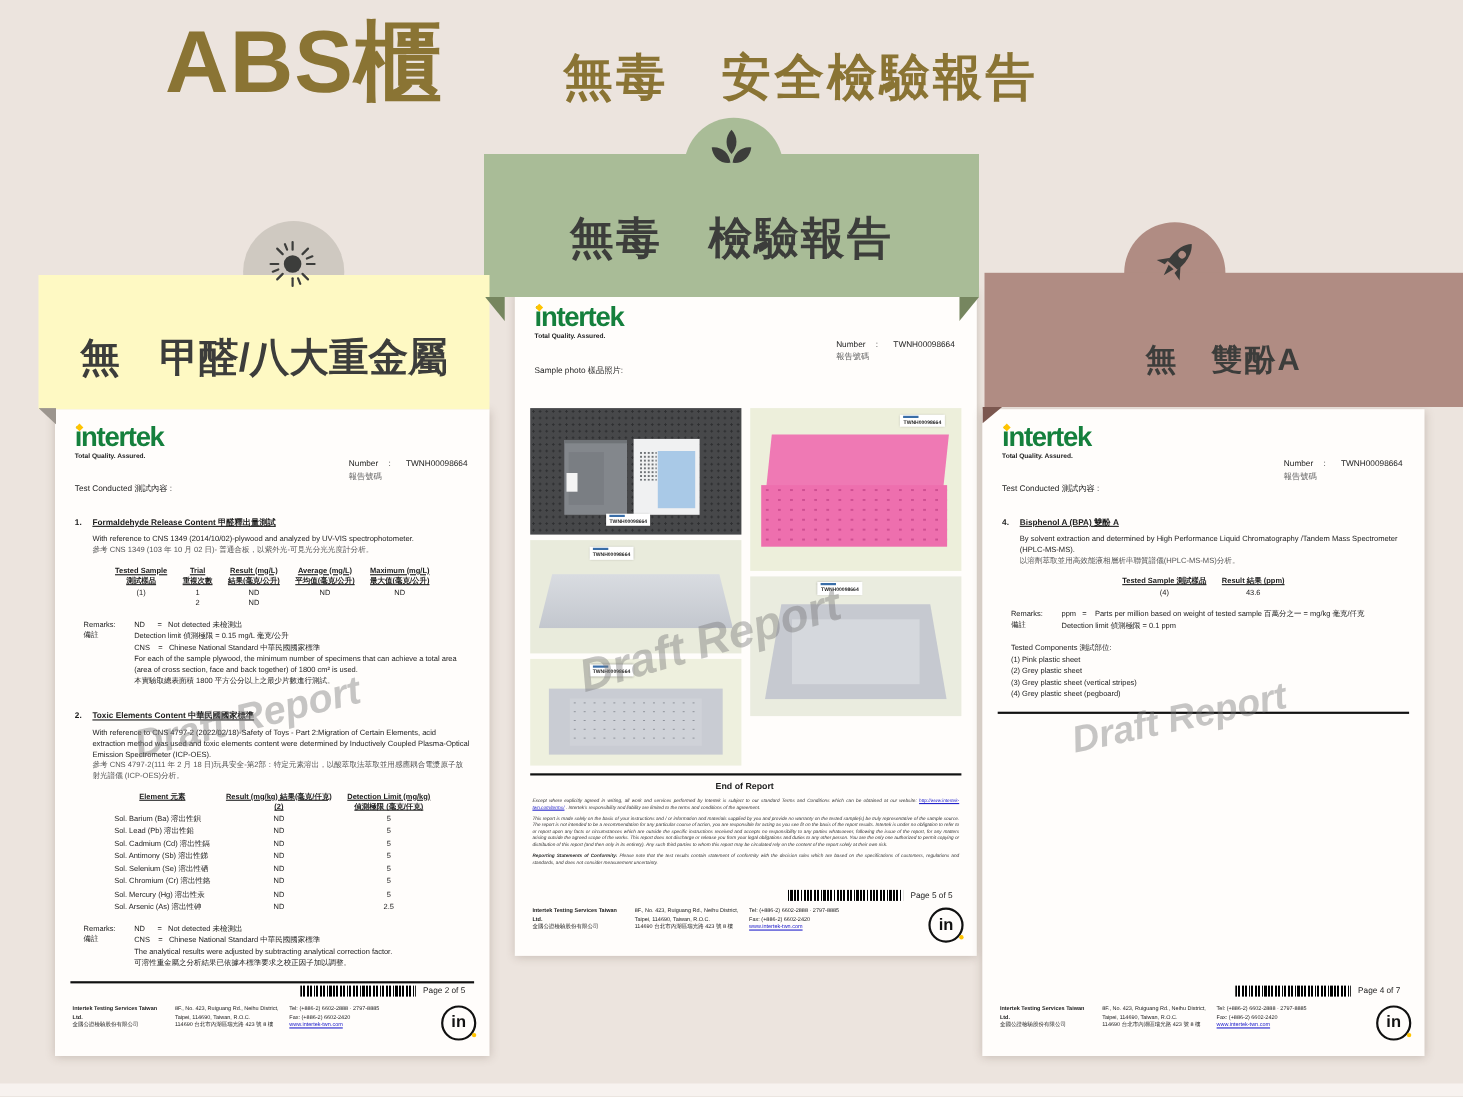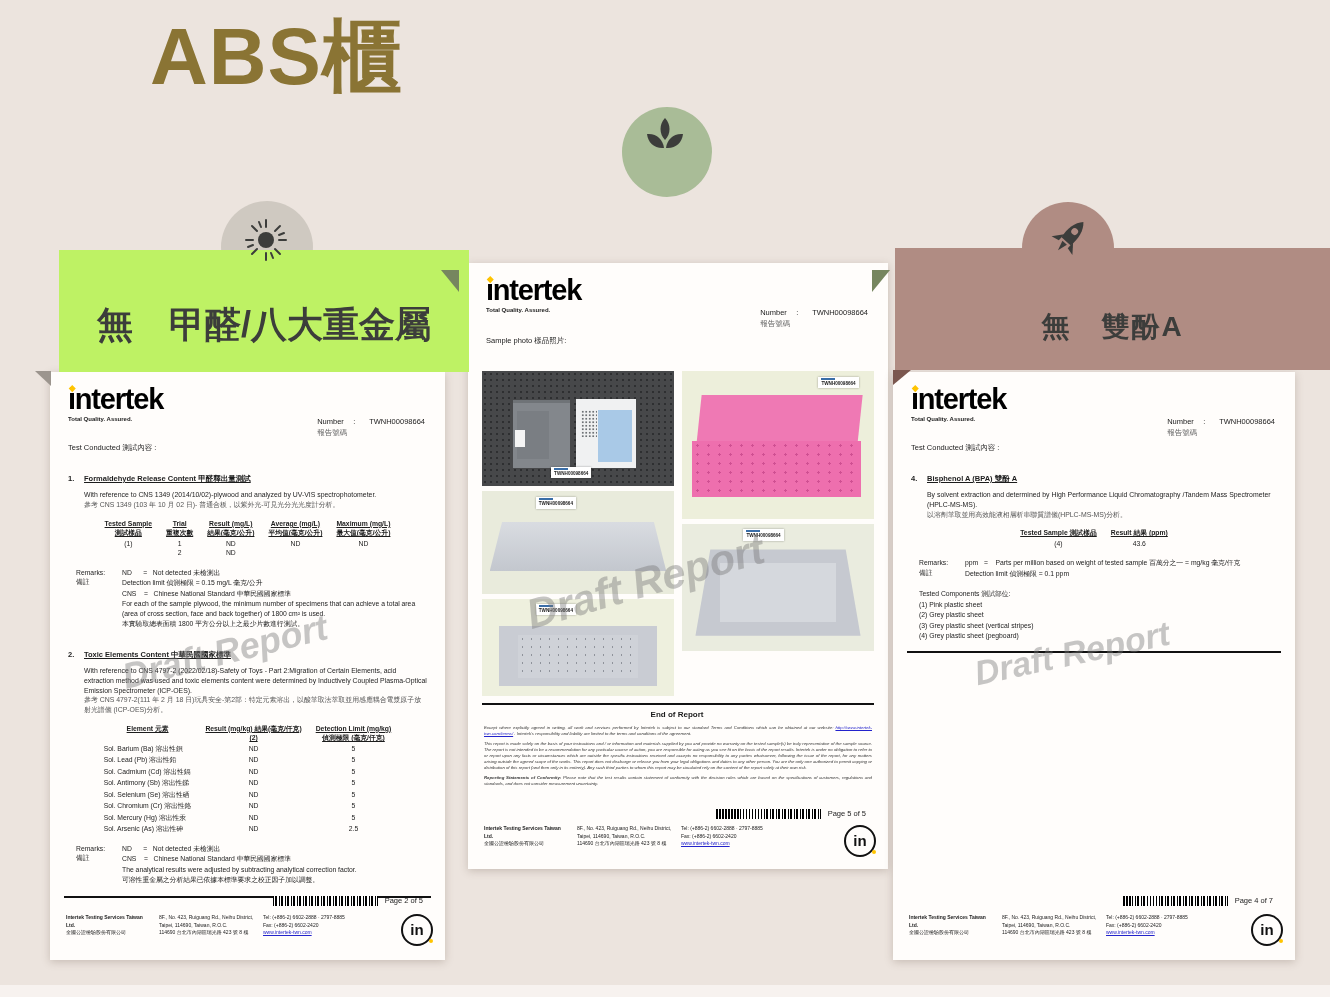--- a/index.html
+++ b/index.html
@@ -8,42 +8,42 @@
   
   .title-main{position:absolute;left:150px;top:4px;font-size:80px;font-weight:bold;color:#8a7434;letter-spacing:1px;text-align:center;}
   .title-sub{position:absolute;left:512px;top:40px;font-size:45px;font-weight:bold;color:#8a7434;letter-spacing:3px;}
   
   .bump{position:absolute;border-radius:50%;z-index:3;}
   .bump-green{left:622px;top:107px;width:90px;height:90px;background:#a9bc97;}
   .bump-grey{left:221px;top:201px;width:92px;height:92px;background:#cfc9c1;}
   .bump-mauve{left:1022px;top:202px;width:92px;height:92px;background:#b08c83;}
   .banner{position:absolute;z-index:4;color:#3c3d3b;font-weight:bold;text-align:center;}
   .banner-green{left:440px;top:140px;width:450px;height:130px;background:#a9bc97;}
-  .banner-grey{left:35px;top:250px;width:410px;height:122px;background:#bef264;margin-left:24px;}
+  .banner-grey{left:35px;top:250px;width:410px;height:122px;background:#fef9c3;}
   .banner-mauve{left:895px;top:248px;width:435px;height:122px;background:#b08c83;}
   .banner-label{position:absolute;left:0;width:100%;}
   .banner-green .banner-label{bottom:26px;font-size:40px;letter-spacing:2px;}
   .banner-grey .banner-label{bottom:22px;font-size:36px;}
   .banner-mauve .banner-label{bottom:24px;font-size:28px;letter-spacing:2px;}
   .banner-icon{position:absolute;z-index:5;}
   .icon-leaf{left:637px;top:112px;}
   .icon-sun{left:240px;top:214px;}
   .icon-rocket{left:1041px;top:212px;}
   .fold{position:absolute;z-index:5;}
   .fold-green-l{left:441px;top:270px;width:18px;height:22px;background:#76865f;clip-path:polygon(0 0,100% 0,100% 100%);}
   .fold-green-r{left:872px;top:270px;width:18px;height:22px;background:#76865f;clip-path:polygon(0 0,100% 0,0 100%);}
   .fold-grey{left:35px;top:371px;width:16px;height:15px;background:#9c958e;clip-path:polygon(0 0,100% 0,100% 100%);}
   .fold-mauve{left:893px;top:370px;width:18px;height:15px;background:#7b574f;clip-path:polygon(0 0,100% 0,0 100%);}
   
   .doc{position:absolute;background:#fffdfb;box-shadow:0 2px 8px rgba(90,70,60,.25);z-index:2;font-size:7px;line-height:1.4;}
   .doc-left{left:50px;top:372px;width:395px;height:588px;}
   .doc-center{left:468px;top:263px;width:420px;height:606px;}
   .doc-right{left:893px;top:372px;width:402px;height:588px;}
   .dhead{position:relative;padding:13px 18px 0 18px;}
-  .itk-logo{position:relative;display:inline-block;font-size:29px;font-weight:bold;color:#000000;letter-spacing:-1.2px;line-height:1;}
+  .itk-logo{position:relative;display:inline-block;font-size:25px;font-weight:bold;color:#15803d;letter-spacing:-1.2px;line-height:1;}
   .itk-logo .tittle{position:absolute;left:2px;top:1px;width:4.5px;height:4.5px;background:#ffc400;transform:rotate(45deg);}
   .tagline{font-size:6px;font-weight:bold;color:#222;margin-top:1px;}
   .numblock{position:absolute;right:20px;top:45px;display:grid;grid-template-columns:34px 14px auto;font-size:7.5px;column-gap:2px;}
   .numblock .zh{color:#666;}
   .testline{margin:20px 0 0 18px;font-size:7.5px;}
   .sec{display:flex;margin:20px 18px 0 18px;}
   .sec-no{width:16px;font-weight:bold;font-size:7.5px;flex:none;}
   .sec-title{font-weight:bold;font-size:7.5px;text-decoration:underline;}
   .para{margin:6px 18px 0 34px;font-size:6.9px;}
   .para .zh{color:#555;}
@@ -106,20 +106,21 @@
   .eor-title{text-align:center;font-weight:bold;font-size:8px;margin:4px 2px 5px 0;}
   .disc{font-size:4.3px;font-style:italic;color:#333;text-align:justify;line-height:1.4;margin:0 2px 4px 2px;}
   .bottom-strip{position:absolute;left:0;right:0;bottom:0;height:12px;background:#f7f2ef;}
 </style>
 </head>
 <body>
 
 <div class="canvas">
 
   <div class="title-main">ABS櫃</div>
+  <div class="title-sub">無毒　安全檢驗報告</div>
 
   <div class="bump bump-green"></div>
   <div class="bump bump-grey"></div>
   <div class="bump bump-mauve"></div>
 
   <div class="fold fold-green-l"></div>
   <div class="fold fold-green-r"></div>
   <div class="fold fold-grey"></div>
   <div class="fold fold-mauve"></div>
 
@@ -156,20 +157,23 @@
       <g transform="rotate(42 27 27)" fill="#3c3d3b">
         <path d="M27 4 C33 10 35 20 33 30 L21 30 C19 20 21 10 27 4 Z"></path>
         <circle cx="27" cy="17" r="3.4" fill="#b08c83"></circle>
         <path d="M21 26 L13 36 L21 34 Z"></path>
         <path d="M33 26 L41 36 L33 34 Z"></path>
         <path d="M24 32 L27 42 L30 32 Z"></path>
       </g>
     </svg>
   </div>
 
+  <div class="banner banner-green">
+    <div class="banner-label">無毒　檢驗報告</div>
+  </div>
   <div class="banner banner-grey">
     <div class="banner-label">無　甲醛/八大重金屬</div>
   </div>
   <div class="banner banner-mauve">
     <div class="banner-label">無　雙酚A</div>
   </div>
 
   <div class="doc doc-left">
     <div class="dhead">
       <span class="itk-logo"><span>intertek</span><span class="tittle"></span></span>

